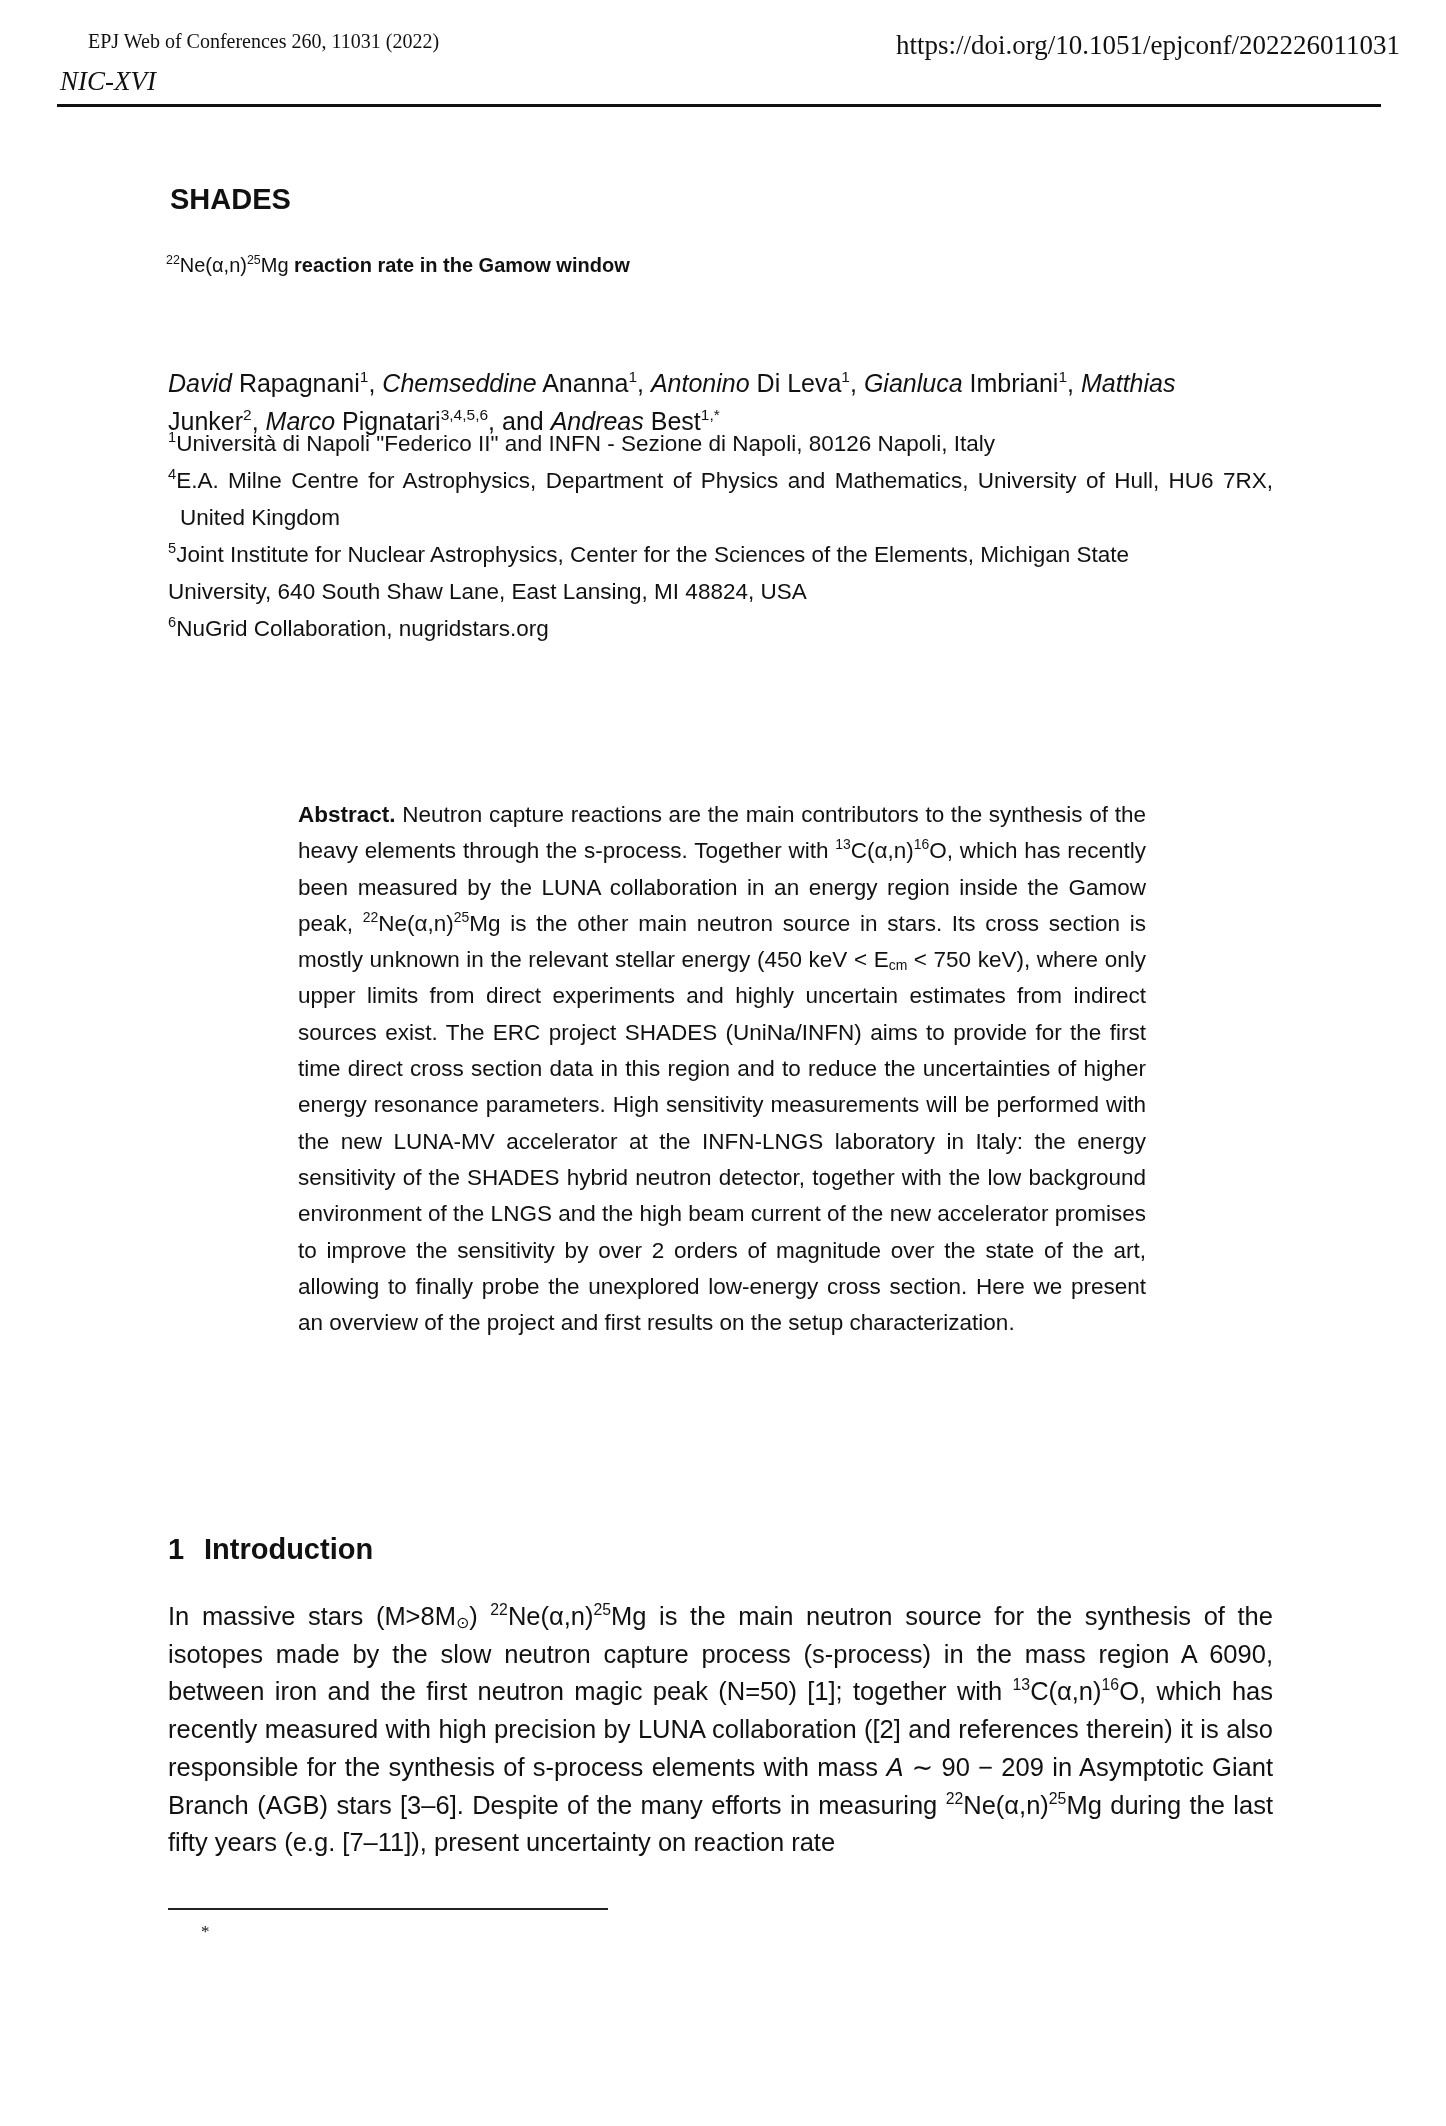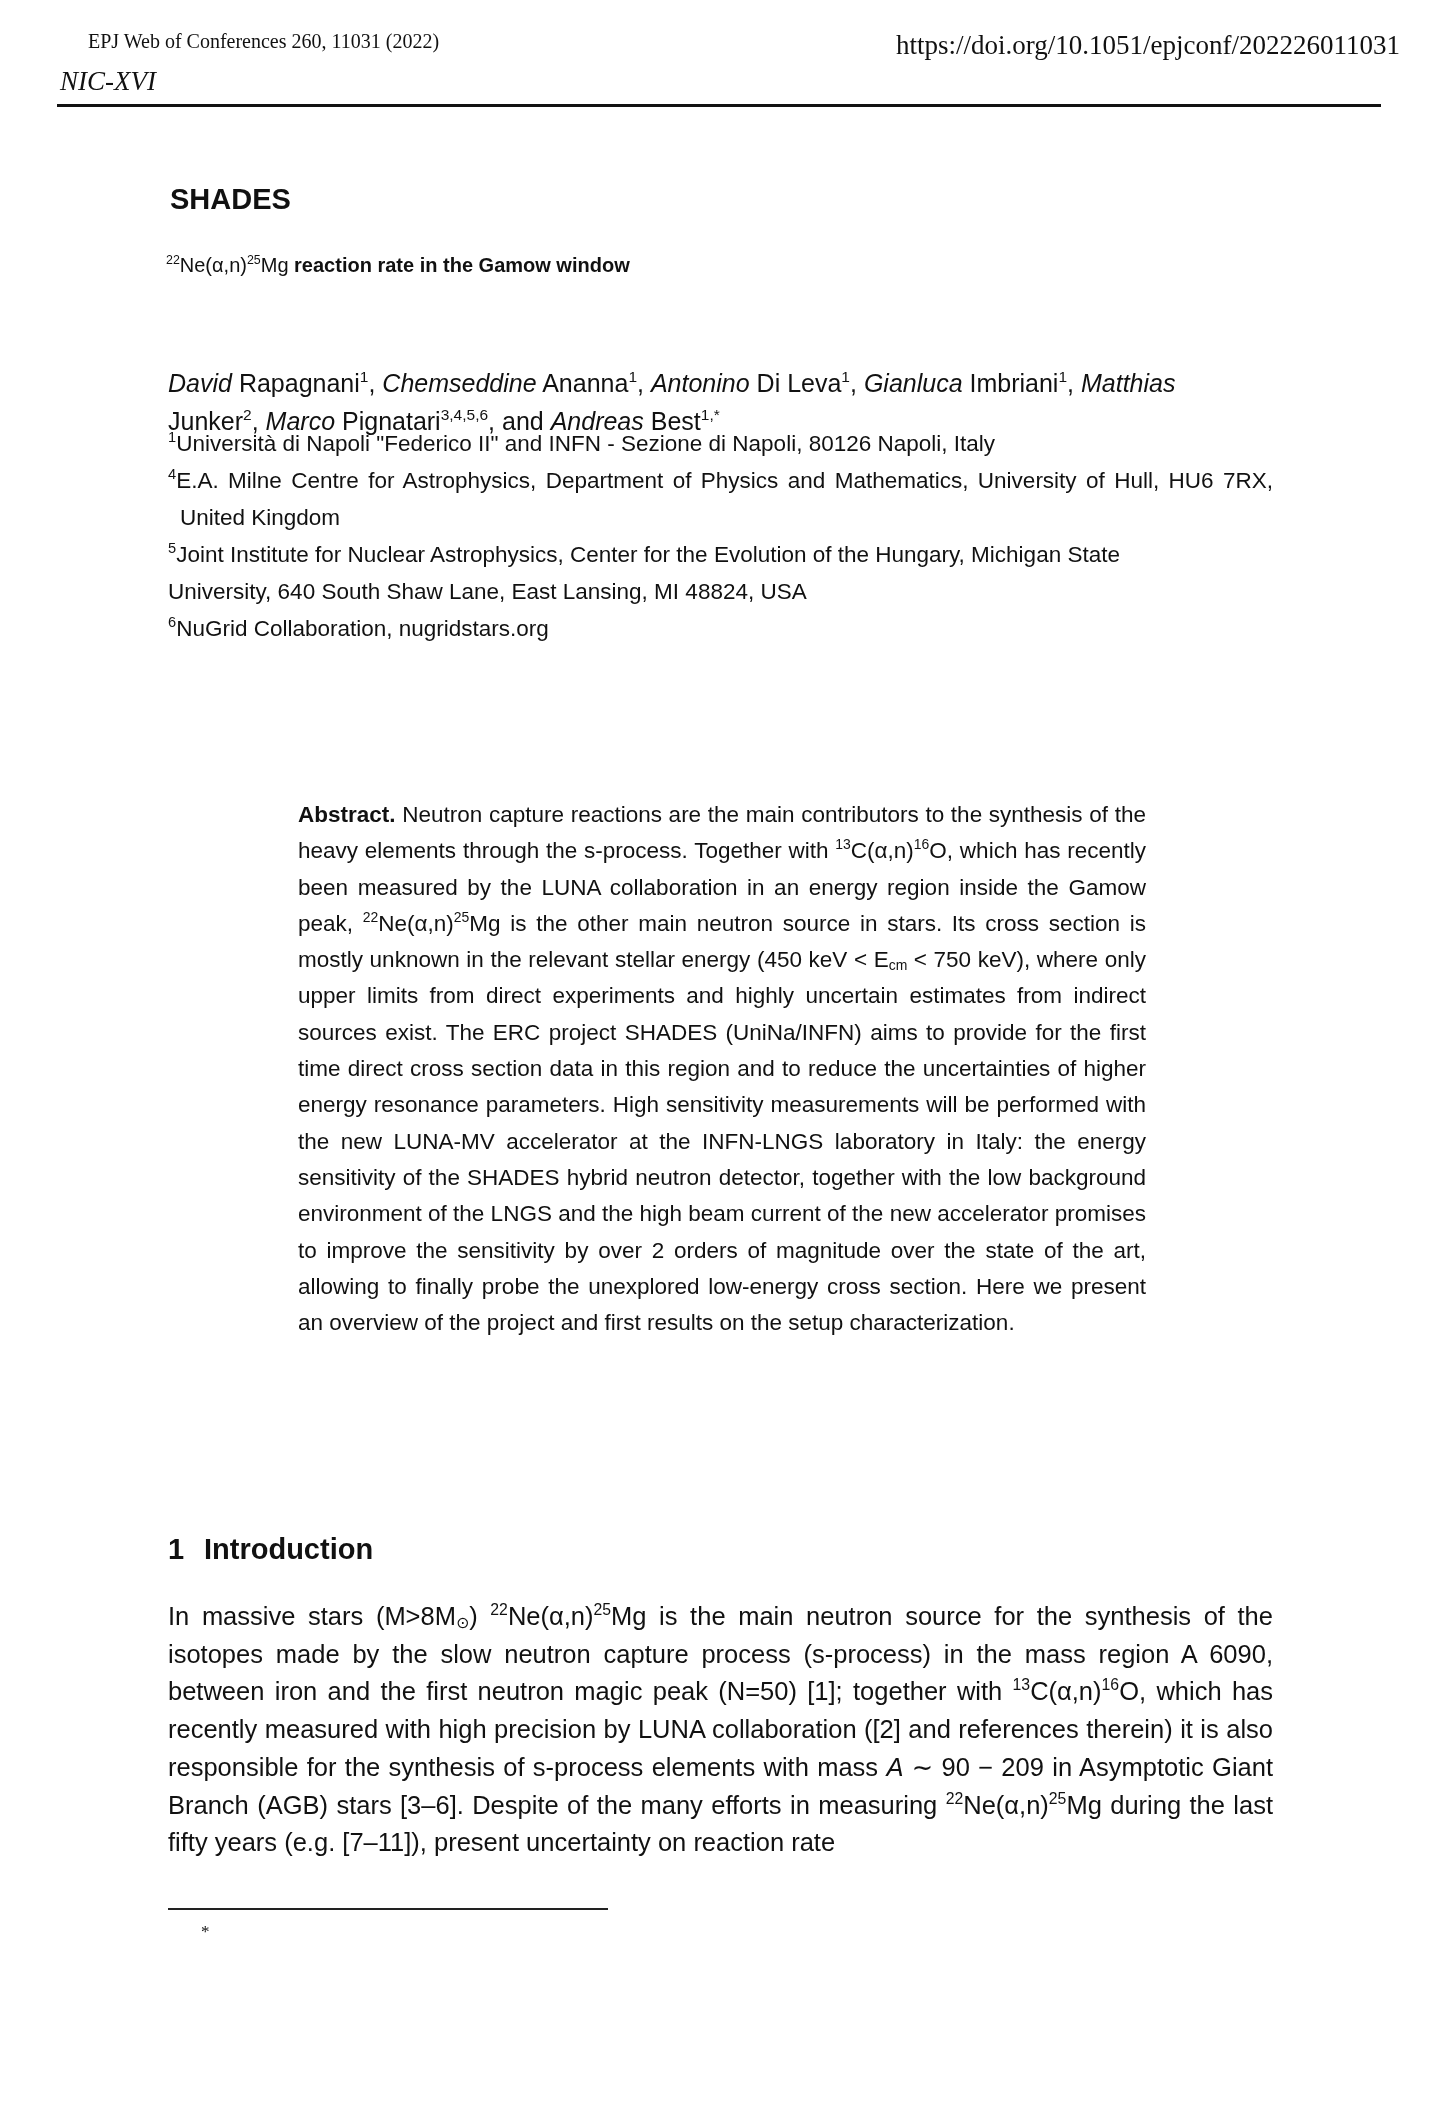--- a/index.html
+++ b/index.html
@@ -62,21 +62,21 @@
   <span><i>Gianluca</i> <span>Imbriani</span><sup>1</sup></span>,
   <span><i>Matthias</i><br><span>Junker</span><sup>2</sup></span>,
   <span><i>Marco</i> <span>Pignatari</span><sup>3,4,5,6</sup></span>,
   <span>and</span>
   <span><i>Andreas</i> <span>Best</span><sup>1,*</sup></span>
 </div>
 
 <div id="affiliations" class="sans">
   <div class="aff"><sup>1</sup><span>Università di Napoli "Federico II" and INFN - Sezione di Napoli, 80126 Napoli, Italy</span></div>
   <div class="aff indent-cont"><sup>4</sup><span>E.A. Milne Centre for Astrophysics, Department of Physics and Mathematics, University of Hull, HU6 7RX, United Kingdom</span></div>
-  <div class="aff"><sup>5</sup><span>Joint Institute for Nuclear Astrophysics, Center for the Evolution of the Hungary, Michigan State</span><br><span>University, 640 South Shaw Lane, East Lansing, MI 48824, USA</span></div>
+  <div class="aff"><sup>5</sup><span>Joint Institute for Nuclear Astrophysics, Center for the Sciences of the Elements, Michigan State</span><br><span>University, 640 South Shaw Lane, East Lansing, MI 48824, USA</span></div>
   <div class="aff"><sup>6</sup><span>NuGrid Collaboration, nugridstars.org</span></div>
 </div>
 
 <div id="abstract" class="sans">
   <span class="label">Abstract.</span><span> Neutron capture reactions are the main contributors to the synthesis of the heavy elements through the s-process. Together with </span><sup>13</sup><span>C(α,n)</span><sup>16</sup><span>O</span><span>, which has recently been measured by the LUNA collaboration in an energy region inside the Gamow peak, </span><sup>22</sup><span>Ne(α,n)</span><sup>25</sup><span>Mg</span><span> is the other main neutron source in stars. Its cross section is mostly unknown in the relevant stellar energy (450 keV &lt; E</span><sub>cm</sub><span> &lt; 750 keV), where only upper limits from direct experiments and highly uncertain estimates from indirect sources exist. The ERC project SHADES (UniNa/INFN) aims to provide for the first time direct cross section data in this region and to reduce the uncertainties of higher energy resonance parameters. High sensitivity measurements will be performed with the new LUNA-MV accelerator at the INFN-LNGS laboratory in Italy: the energy sensitivity of the SHADES hybrid neutron detector, together with the low background environment of the LNGS and the high beam current of the new accelerator promises to improve the sensitivity by over 2 orders of magnitude over the state of the art, allowing to finally probe the unexplored low-energy cross section. Here we present an overview of the project and first results on the setup characterization.</span>
 </div>
 
 <div id="intro-heading" class="sans">
   <span class="num">1</span><span>Introduction</span>
 </div>

